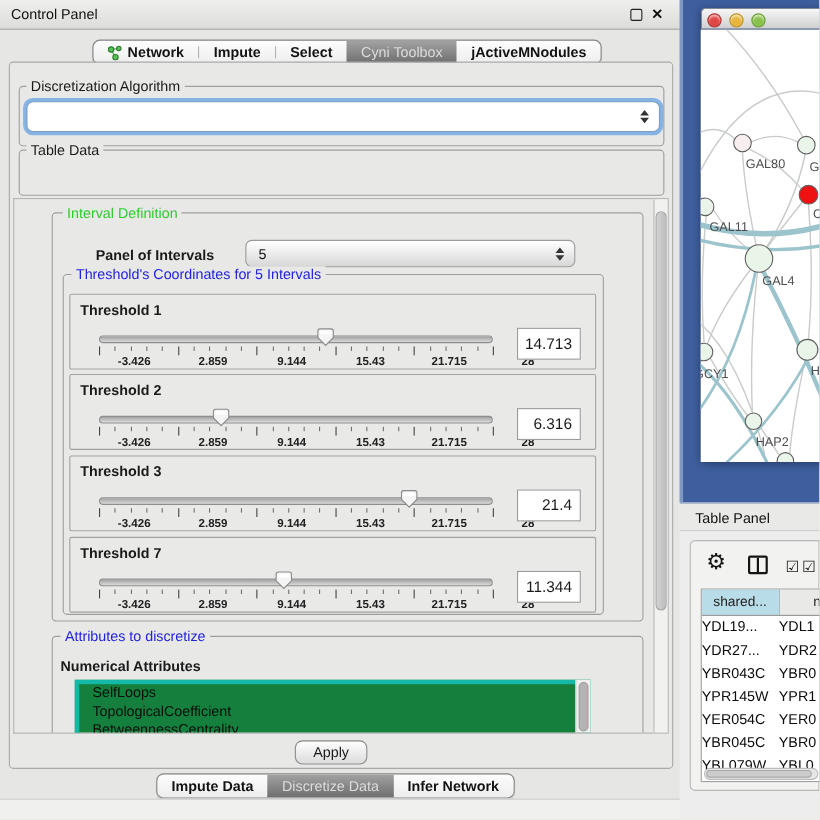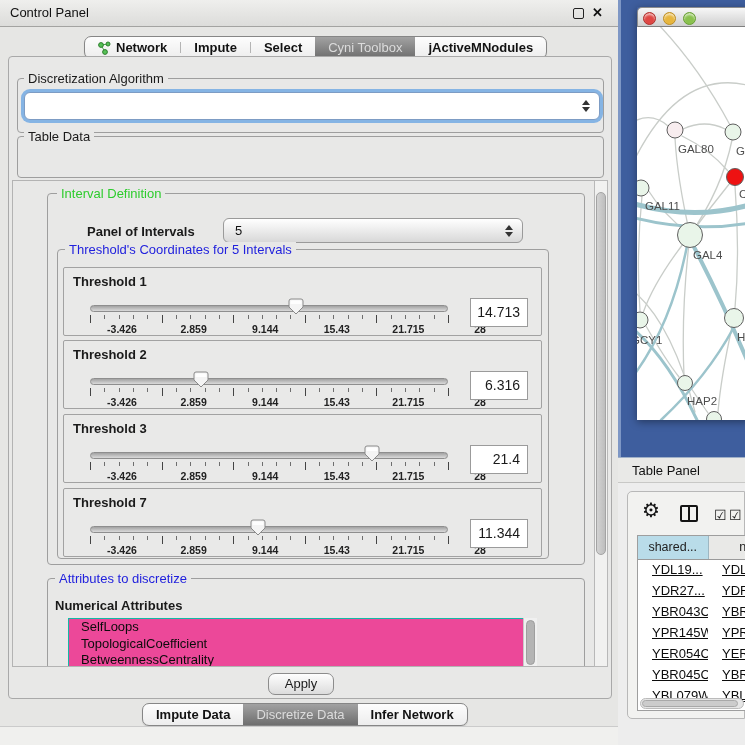--- a/index.html
+++ b/index.html
@@ -77,21 +77,21 @@
   .tick.major { height: 8px; background: #444; }
   .tick.minor { height: 4px; }
   .tick-labels { position: absolute; left: 26px; top: 55px; width: 358px; height: 11px; margin-left: 32px; }
   .tick-label { position: absolute; transform: translateX(-50%); font-size: 10.5px; font-weight: bold; color: #222; white-space: nowrap; }
   .t-value { position: absolute; left: 406px; top: 30px; width: 58px; height: 29px; background: #ffffff;
     border: 1px solid #9b9b9b; font-size: 14px; text-align: right; padding-right: 7px; line-height: 27px; }
 
   
   .attr-title { position: absolute; left: 42px; top: 417px; font-size: 13px; font-weight: bold; }
   .attr-list { position: absolute; left: 55px; top: 437px; width: 469px; height: 62px;
-    background: #ec4899; border: 1px solid #14b8a6; overflow: hidden; }
+    background: #15803d; border: 4px solid #14b8a6; overflow: hidden; }
   .attr-list li { list-style: none; font-size: 13px; line-height: 16.5px; padding-left: 12px; color: #0c0c0c; }
   .attr-sb { position: absolute; right: 0; top: 0; width: 14px; height: 62px; background: #f0f0f0; border-left: 1px solid #c9c9c9; }
   .attr-sb .thumb-v2 { position: absolute; left: 2px; top: 2px; width: 9px; height: 45px; background: #b4b4b4; border: 1px solid #9e9e9e; border-radius: 5px; }
 
   .apply-btn { left: 268px; top: 673px; width: 66px; height: 22px;
     background: linear-gradient(#fefefe, #dcdcdc); border: 1px solid #8c8c8c; border-radius: 7px;
     font-size: 13px; text-align: center; line-height: 20px; }
 
   .tabbar-bottom { left: 142px; top: 703px; }
   .bottom-strip { left: 0; top: 726px; width: 745px; height: 19px; background: #f0f0ee; border-top: 1px solid #cbcbcb; }
@@ -119,21 +119,21 @@
   .cb { position: absolute; top: 15px; font-size: 14px; color: #1a1a1a; }
   .cb.one { left: 86px; } .cb.two { left: 101px; }
 
   .tp-table { position: absolute; left: 9px; top: 43px; width: 109px; height: 176px; background: #ffffff;
     border: 1px solid #9e9e9e; overflow: hidden; }
   .tp-table table { border-collapse: collapse; width: 150px; table-layout: fixed; }
   .tp-table th { height: 23px; font-size: 12.5px; font-weight: normal; color: #222; text-align: center;
     border-right: 1px solid #9eb7c2; border-bottom: 1px solid #9a9a9a; }
   .tp-table th.c1 { width: 70px; background: #b9dce9; }
   .tp-table th.c2 { width: 80px; background: #e9e9e7; border-right-color: #bcbcbc; }
-  .tp-table td { height: 21px; font-size: 13px; color: #0c0c0c; padding-left: 14px; white-space: nowrap; overflow: hidden; text-decoration: underline; }
+  .tp-table td { height: 21px; font-size: 13px; color: #0c0c0c; padding-left: 0; white-space: nowrap; overflow: hidden; }
   .h-scroll { position: absolute; left: 2px; top: 162px; width: 104px; height: 11px; background: #e6e6e6;
     border: 1px solid #bbbbbb; border-radius: 6px; }
   .h-scroll .thumb-h { position: absolute; left: 1px; top: 1px; width: 96px; height: 7px; background: #cccccc; border: 1px solid #a9a9a9; border-radius: 4px; }
 </style>
 </head>
 <body>
 
 <div class="abs cp-root">
 
   <div class="abs cp-titlebar">

